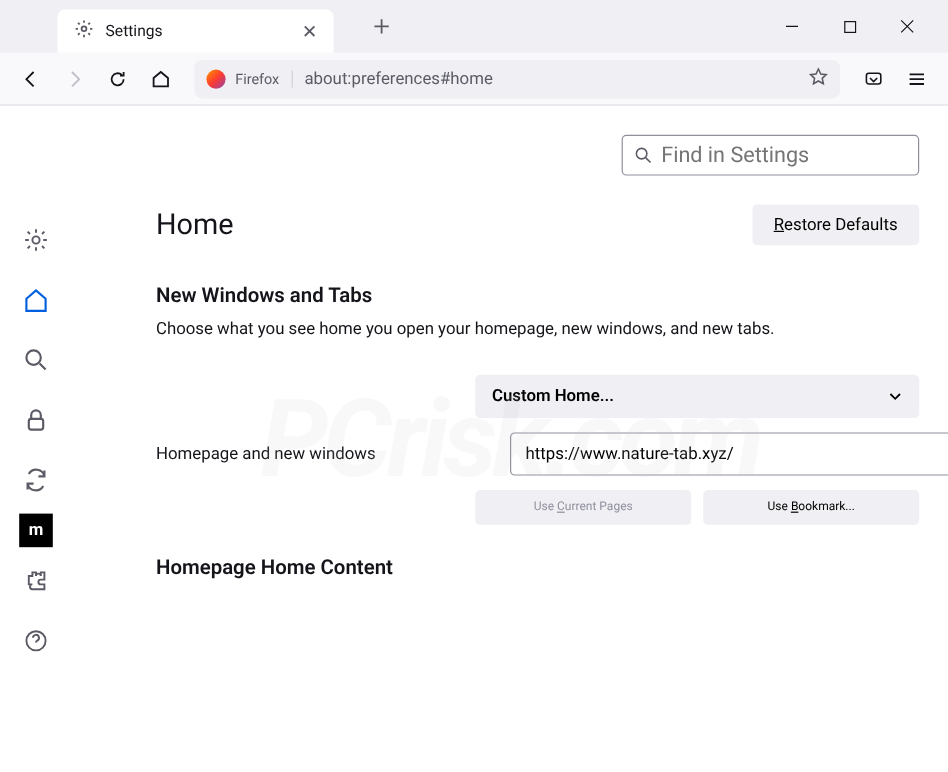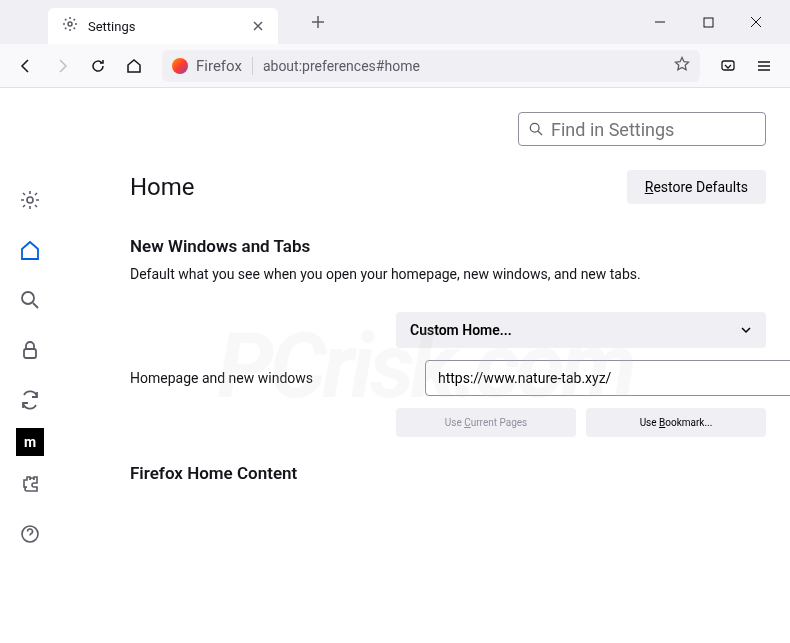--- a/index.html
+++ b/index.html
@@ -16,21 +16,21 @@
     .window-controls { display: flex; gap: 4px; padding-right: 8px; }
     .win-btn { width: 44px; height: 32px; display: flex; align-items: center; justify-content: center; color: #15141a; cursor: pointer; }
     
     
     .url-row { height: 44px; background: #f9f9fb; display: flex; align-items: center; padding: 0 10px; gap: 4px; border-bottom: 1px solid #e0e0e6; }
     .nav-btn { width: 32px; height: 32px; display: flex; align-items: center; justify-content: center; color: #5b5b66; border-radius: 4px; }
     .nav-btn.enabled { color: #15141a; cursor: pointer; }
     .url-box { flex: 1; background: #f0f0f4; border-radius: 6px; height: 32px; display: flex; align-items: center; padding: 0 10px; gap: 10px; margin: 0 8px; }
     .url-box .identity { display: flex; align-items: center; gap: 8px; }
     .fx-logo { width: 16px; height: 16px; background: linear-gradient(135deg, #ff9500 0%, #ff3b30 50%, #8e44ad 100%); border-radius: 50%; }
-    .url-box .brand { font-size: 15px; color: #5b5b66; padding-right: 10px; border-right: 1px solid #cfcfd8; }
+    .url-box .brand { font-size: 12px; color: #5b5b66; padding-right: 10px; border-right: 1px solid #cfcfd8; }
     .url-text { flex: 1; font-size: 14px; color: #5b5b66; }
     .url-actions { display: flex; gap: 8px; color: #5b5b66; }
     
     
     .content { display: flex; height: calc(100% - 88px); }
     .sidebar { width: 60px; padding-top: 90px; display: flex; flex-direction: column; align-items: center; gap: 0; }
     .side-item { width: 36px; height: 44px; display: flex; align-items: center; justify-content: center; color: #5b5b66; cursor: pointer; border-radius: 4px; margin-bottom: 6px; }
     .side-item.active { color: #0060df; }
     .side-item.mozilla { background: #000; color: #fff; width: 28px; height: 28px; font-weight: bold; font-size: 14px; border-radius: 0; }
     
@@ -211,21 +211,21 @@
         <input type="text" placeholder="Find in Settings" style="">
       </div>
     </div>
 
     <div class="heading-row">
       <h1 class="page-title">Home</h1>
       <button class="restore-btn"><span class="u">R</span>estore Defaults</button>
     </div>
 
     <h2 class="section-title">New Windows and Tabs</h2>
-    <p class="section-desc">Default what you see when you open your homepage, new windows, and new tabs.</p>
+    <p class="section-desc">Choose what you see home you open your homepage, new windows, and new tabs.</p>
 
     <div class="row" style="margin-bottom:0">
       <div class="form-col">
         <div class="dropdown">
           <span>Custom Home...</span>
           <svg width="12" height="12" viewBox="0 0 12 12" fill="none" stroke="currentColor" stroke-width="1.5">
               <path d="M2 4l4 4 4-4"></path>
             </svg>
         </div>
       </div>
@@ -239,15 +239,15 @@
     </div>
 
     <div class="row">
       <div class="form-col btn-pair">
         <button class="sec-btn" disabled="">Use <span class="u">C</span>urrent Pages</button>
         <button class="sec-btn">Use <span class="u">B</span>ookmark...</button>
       </div>
     </div>
 
 
-    <h2 class="big-section">Firefox Home Content</h2>
+    <h2 class="big-section">Homepage Home Content</h2>
   </div>
 </div>
 
 </body></html>

